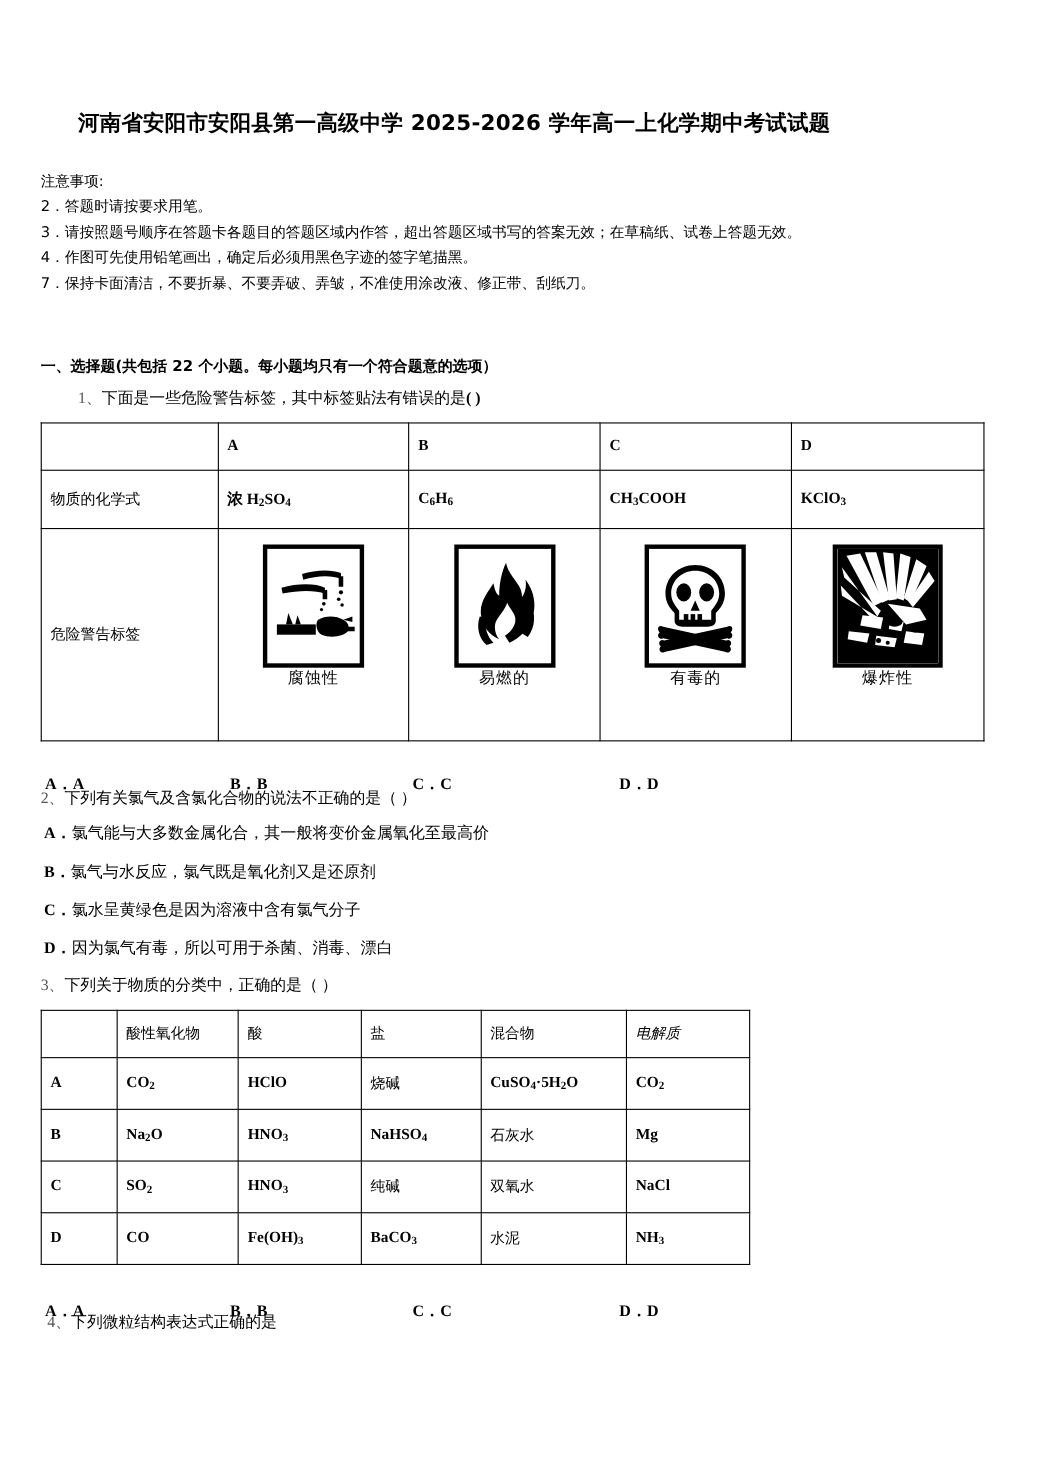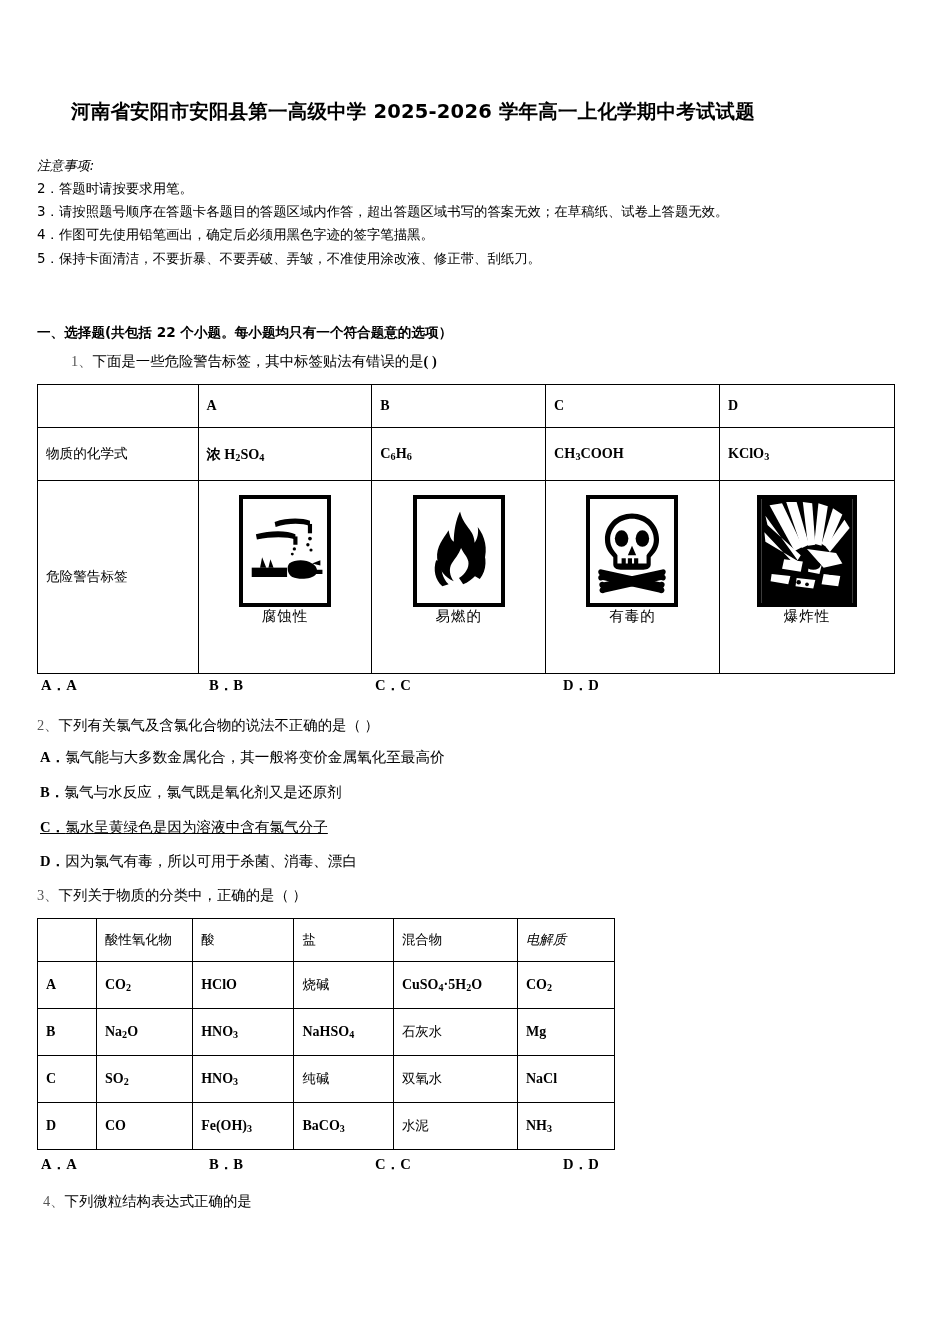--- a/index.html
+++ b/index.html
@@ -40,21 +40,20 @@
   .notice {
     position: absolute;
     left: 37px; top: 155px;
     width: 890px;
   }
   .notice-heading {
     font-family: "DejaVu Sans", "Liberation Sans", sans-serif;
     font-size: 13.2px;
     font-weight: normal;
     line-height: 22px;
-    font-style: italic;
   }
   .notice-item {
     font-family: "DejaVu Sans", "Liberation Sans", sans-serif;
     font-size: 13.4px;
     line-height: 23.2px;
     white-space: nowrap;
   }
 
   
   .section-heading {
@@ -86,20 +85,21 @@
   .opt-line .lbl {
     font-weight: bold;
     font-family: "Liberation Serif", serif;
   }
 
   
   .answer-row {
     position: absolute;
     width: 890px;
     height: 22px;
+    margin-top: 27px;
   }
   .answer-row span {
     position: absolute;
     font-family: "Liberation Serif", "DejaVu Serif", serif;
     font-weight: bold;
     font-size: 14.6px;
     white-space: nowrap;
   }
   .ar-a { left: 4px; }
   .ar-b { left: 172px; }
@@ -161,21 +161,21 @@
   }
   .pictogram.wide { width: 92px; }
   .icon-caption {
     margin-top: 0;
     font-family: "DejaVu Sans", "Liberation Sans", sans-serif;
     font-size: 14.5px;
     letter-spacing: 1px;
   }
 
   
-  #class-table { left: 37px; top: 918px; width: 578px; }
+  #class-table { left: 37px; top: 918px; width: 645px; }
   #class-table td {
     height: 46px;
     font-size: 14px;
   }
   #class-table td.ch {
     font-family: "DejaVu Sans", "Liberation Sans", sans-serif;
     font-size: 13.4px;
     font-weight: normal;
   }
   #class-table td.bold {
@@ -196,21 +196,21 @@
 
 <div class="page">
 
   <div class="doc-title">河南省安阳市安阳县第一高级中学 2025-2026 学年高一上化学期中考试试题</div>
 
   <div class="notice">
     <div class="notice-heading">注意事项:</div>
     <div class="notice-item">2．答题时请按要求用笔。</div>
     <div class="notice-item">3．请按照题号顺序在答题卡各题目的答题区域内作答，超出答题区域书写的答案无效；在草稿纸、试卷上答题无效。</div>
     <div class="notice-item">4．作图可先使用铅笔画出，确定后必须用黑色字迹的签字笔描黑。</div>
-    <div class="notice-item">5．保持卡面清洁，不要折暴、不要弄破、弄皱，不准使用涂改液、修正带、刮纸刀。</div>
+    <div class="notice-item">7．保持卡面清洁，不要折暴、不要弄破、弄皱，不准使用涂改液、修正带、刮纸刀。</div>
   </div>
 
   <div class="section-heading">一、选择题(共包括 22 个小题。每小题均只有一个符合题意的选项）</div>
 
   <div class="q-stem" style="left:37px; top:352px;margin-left:34px;">
     <span class="qnum">1、</span><span>下面是一些危险警告标签，其中标签贴法有错误的是</span><b>(    )</b>
   </div>
 
   <table id="hazard-table" class="doc-table">
     <tbody>
@@ -366,21 +366,21 @@
   <div class="q-stem" style="left:37px; top:716px;">
     <span class="qnum">2、</span><span>下列有关氯气及含氯化合物的说法不正确的是（   ）</span>
   </div>
 
   <div class="opt-line" style="left:40px; top:783px;">
     <span class="lbl">B．</span><span>氯气与水反应，氯气既是氧化剂又是还原剂</span>
   </div>
   <div class="opt-line" style="left:40px; top:748px;">
     <span class="lbl">A．</span><span>氯气能与大多数金属化合，其一般将变价金属氧化至最高价</span>
   </div>
-  <div class="opt-line" style="left:40px; top:818px;text-decoration:underline;">
+  <div class="opt-line" style="left:40px; top:818px;">
     <span class="lbl">C．</span><span>氯水呈黄绿色是因为溶液中含有氯气分子</span>
   </div>
   <div class="opt-line" style="left:40px; top:852px;">
     <span class="lbl">D．</span><span>因为氯气有毒，所以可用于杀菌、消毒、漂白</span>
   </div>
 
   <div class="q-stem" style="left:37px; top:886px;">
     <span class="qnum">3、</span><span>下列关于物质的分类中，正确的是（   ）</span>
   </div>
 

